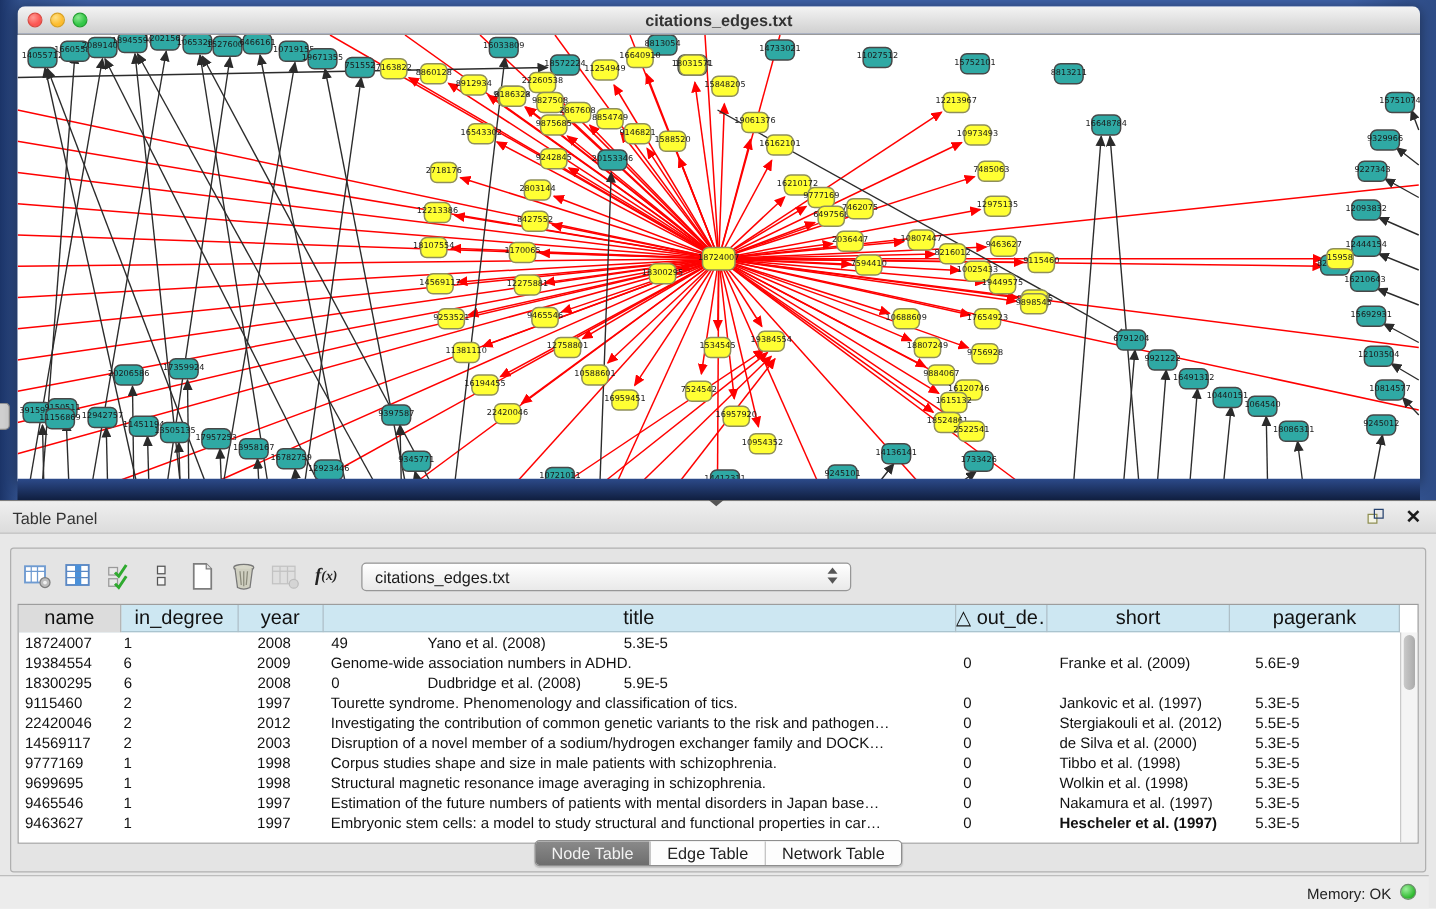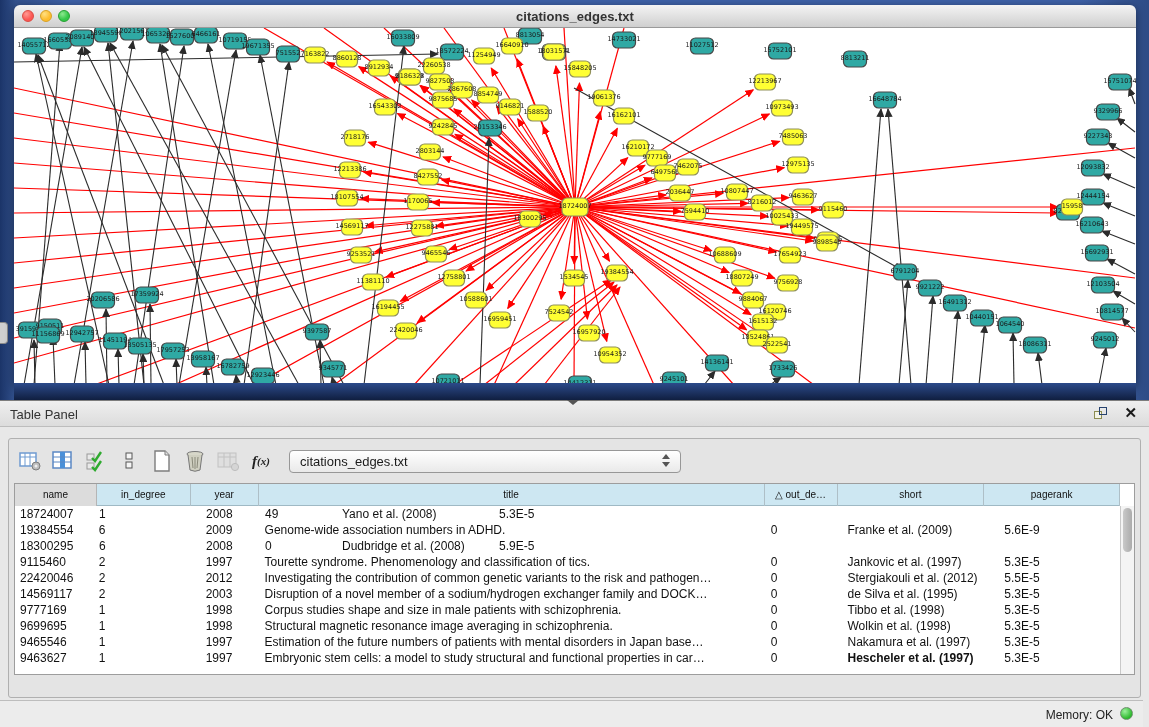--- a/index.html
+++ b/index.html
@@ -51,21 +51,21 @@
   #combo-arrows { position:absolute; right:10px; top:3px; }
   #combo-arrows .up { width:0;height:0;border-left:4px solid transparent;border-right:4px solid transparent;
                       border-bottom:5px solid #555; margin-bottom:3px; }
   #combo-arrows .dn { width:0;height:0;border-left:4px solid transparent;border-right:4px solid transparent;
                       border-top:5px solid #555; }
 
   #table-wrap { position:absolute; left:5px; right:5px; top:44px; height:192px; background:#ffffff;
                 border:1px solid #9d9d9d; overflow:hidden; }
   #header-row { position:absolute; left:0; top:0; right:14px; height:22px; display:flex;
                 background:#cde7f2; border-bottom:1px solid #9fb9c4; }
-  .hcell { height:22px; font-size:10px; color:#111; text-align:center; line-height:21px;
+  .hcell { height:22px; font-size:16px; color:#111; text-align:center; line-height:21px;
            border-right:1px solid #aebfc7; overflow:hidden; white-space:nowrap; }
   .hcell.gray { background:#dcdcdc; border-right:1px solid #b5b5b5; }
   #body-rows { position:absolute; left:0; top:22px; right:14px; bottom:0; background:#fff; }
   .trow { display:flex; height:16px; }
   .tcell { font-size:12px; color:#111; line-height:16px; white-space:nowrap; overflow:hidden; }
   #vscroll { position:absolute; right:0; top:22px; bottom:0; width:14px; background:#f4f4f4; border-left:1px solid #c9c9c9; }
   #vthumb { position:absolute; left:2px; top:2px; width:9px; height:44px; background:linear-gradient(to right,#c9c9c9,#ababab); border-radius:5px; }
 
   #seg { position:absolute; left:50%; transform:translateX(-50%); bottom:4px; height:21px; display:flex;
          border:1px solid #8e8e8e; border-radius:4px; overflow:hidden; background:#fdfdfd;
@@ -912,21 +912,21 @@
               <div class="tcell" style="width: 73px; padding-left: 6px;">0</div>
               <div class="tcell" style="width: 147px; padding-left: 10px;">Stergiakouli et al. (2012)</div>
               <div class="tcell" style="width: 136px; padding-left: 20px;">5.5E-5</div>
             </div>
             <div class="trow">
               <div class="tcell" style="width: 82px; padding-left: 5px;">14569117</div>
               <div class="tcell" style="width: 94px; padding-left: 2px;">2</div>
               <div class="tcell" style="width: 68px; padding-left: 15px;">2003</div>
               <div class="tcell" style="width: 507px; padding-left: 6px;">Disruption of a novel member of a sodium/hydrogen exchanger family and DOCK…</div>
               <div class="tcell" style="width: 73px; padding-left: 6px;">0</div>
-              <div class="tcell" style="width: 147px; padding-left: 10px;">de Silva et al. (1995)</div>
+              <div class="tcell" style="width: 147px; padding-left: 10px;">de Silva et al. (2000)</div>
               <div class="tcell" style="width: 136px; padding-left: 20px;">5.3E-5</div>
             </div>
             <div class="trow">
               <div class="tcell" style="width: 82px; padding-left: 5px;">9777169</div>
               <div class="tcell" style="width: 94px; padding-left: 2px;">1</div>
               <div class="tcell" style="width: 68px; padding-left: 15px;">1998</div>
               <div class="tcell" style="width: 507px; padding-left: 6px;">Corpus studies shape and size in male patients with schizophrenia.</div>
               <div class="tcell" style="width: 73px; padding-left: 6px;">0</div>
               <div class="tcell" style="width: 147px; padding-left: 10px;">Tibbo et al. (1998)</div>
               <div class="tcell" style="width: 136px; padding-left: 20px;">5.3E-5</div>
@@ -957,20 +957,25 @@
               <div class="tcell" style="width: 73px; padding-left: 6px;">0</div>
               <div class="tcell" style="width: 147px; padding-left: 10px; font-weight: bold;">Hescheler et al. (1997)</div>
               <div class="tcell" style="width: 136px; padding-left: 20px;">5.3E-5</div>
             </div>
           </div>
         <div id="vscroll">
             <div id="vthumb"></div>
           </div>
       </div>
 
+      <div id="seg">
+          <div class="seg-btn active">Node Table</div>
+          <div class="seg-btn">Edge Table</div>
+          <div class="seg-btn">Network Table</div>
+        </div>
     </div>
   </div>
 
   <div id="statusbar">
     <div id="memory">Memory: OK</div>
     <div id="mem-dot"></div>
   </div>
 </div>
 
 </body></html>

